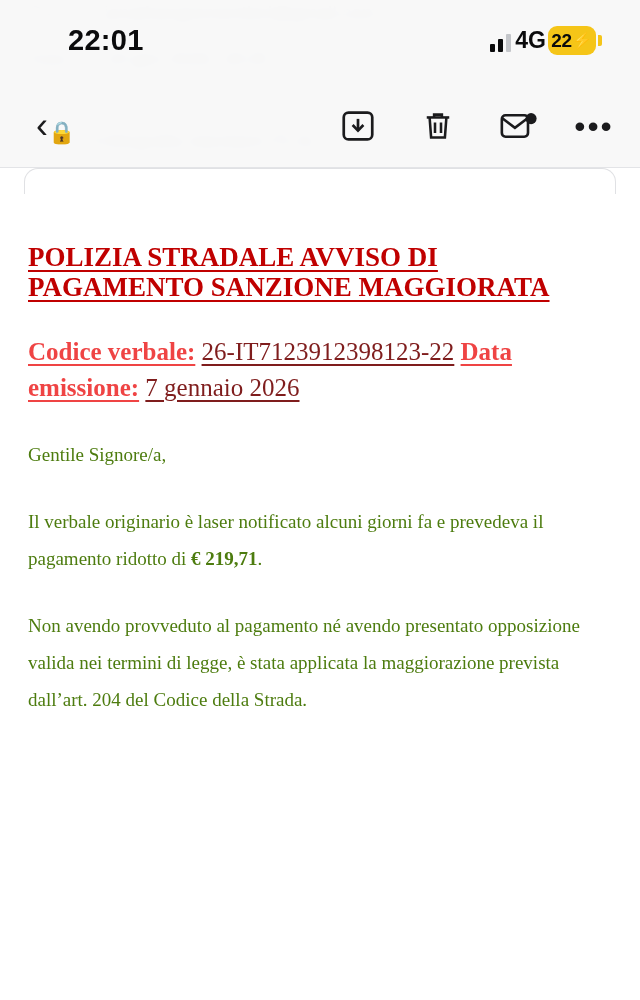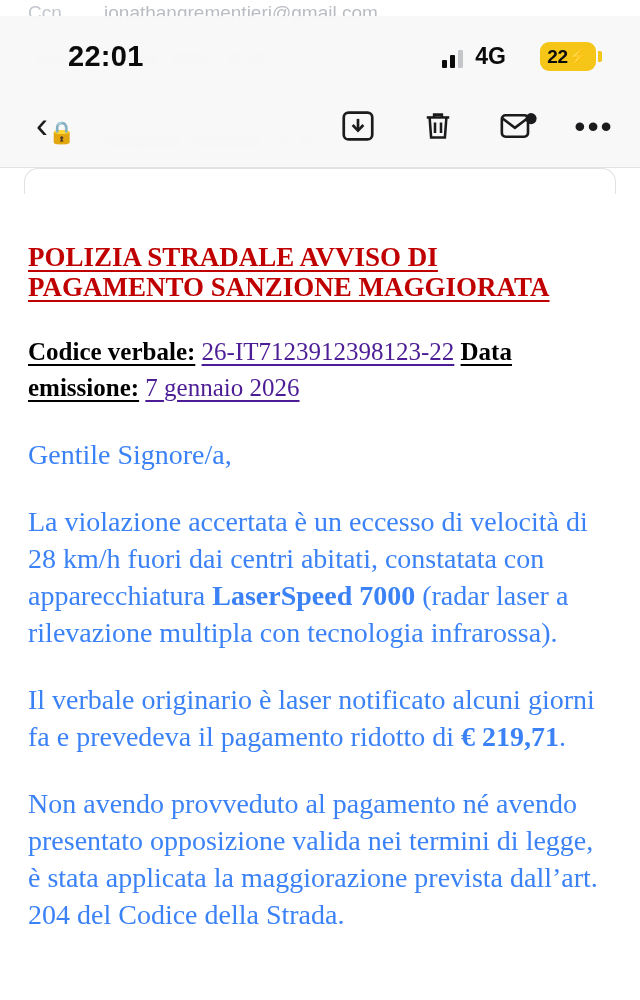--- a/index.html
+++ b/index.html
@@ -46,21 +46,21 @@
     left: 48px;
     top: 120px;
     color: #c6c9cf;
     font-size: 22px;
     z-index: 3;
   }
 
   
   .statusbar {
     position: absolute;
-    left: 0; top: 16px;
+    left: 0; top: 0;
     width: 640px;
     height: 84px;
     background: rgba(247,247,248,0.93);
     backdrop-filter: blur(6px);
     z-index: 2;
   }
   .status-time {
     position: absolute;
     left: 68px;
     top: 24px;
@@ -68,44 +68,43 @@
     font-weight: bold;
     color: #0b0b0c;
     letter-spacing: 0.3px;
   }
   .status-right {
     position: absolute;
     right: 44px;
     top: 26px;
     display: flex;
     align-items: center;
-    gap: 10px;
+    gap: 2px;
   }
   .sig-bars { display: flex; align-items: flex-end; gap: 3px; height: 22px; }
   .sig-bars i { display: block; width: 5px; background: #0b0b0c; border-radius: 1px; }
   .sig-bars i:nth-child(1) { height: 8px; }
   .sig-bars i:nth-child(2) { height: 13px; }
   .sig-bars i:nth-child(3) { height: 18px; background: #c4c6ca; }
   .sig-bars i:nth-child(4) { height: 22px; background: #c4c6ca; display: none; }
   .net-label {
     font-size: 23px;
     font-weight: bold;
     color: #0b0b0c;
     margin-left: 2px;
   }
   .battery {
     position: relative;
-    width: 56px;
+    width: 48px;
     height: 29px;
     border-radius: 9px;
     background: #f5c518;
     display: flex;
     align-items: center;
     justify-content: center;
-    margin-left: 24px;
   }
   .battery::after {
     content: "";
     position: absolute;
     right: -6px;
     top: 9px;
     width: 4px;
     height: 11px;
     background: #f5c518;
     border-radius: 0 2px 2px 0;
@@ -187,36 +186,36 @@
     text-underline-offset: 4px;
   }
 
   p.coderow {
     margin: 32px 0 0 0;
     font-size: 25px;
     line-height: 36px;
     color: #1a1a1a;
   }
   p.coderow .lblblue {
-    color: #000000;
+    color: #ef4444;
     font-weight: bold;
     text-decoration: underline;
     text-underline-offset: 4px;
   }
   p.coderow .valblue {
-    color: #4c1d95;
+    color: #7f1d1d;
     text-decoration: underline;
     text-underline-offset: 4px;
   }
 
   p.para {
     margin: 30px 0 0 0;
-    font-size: 28px;
+    font-size: 19px;
     line-height: 37px;
-    color: #3b82f6;
+    color: #4d7c0f;
   }
   p.para.first { margin-top: 30px; }
   p.para b { font-weight: bold; }
 </style>
 </head>
 <body>
 
 <div id="screen">
 
   <div class="bg-meta">
@@ -307,23 +306,20 @@
     <p class="coderow">
       <span class="lblblue">Codice verbale:</span>
       <span class="valblue">26-IT7123912398123-22</span>
       <span class="lblblue">Data emissione:</span>
       <span class="valblue">7 gennaio 2026</span>
     </p>
 
     <p class="para first">Gentile Signore/a,</p>
 
 
-    <p class="para">
-      <span>La violazione accertata è un eccesso di velocità di 28 km/h fuori dai centri abitati, constatata con apparecchiatura </span><b>LaserSpeed 7000</b><span> (radar laser a rilevazione multipla con tecnologia infrarossa).</span>
-    </p>
 
     <p class="para">
       <span>Il verbale originario è laser notificato alcuni giorni fa e prevedeva il pagamento ridotto di </span><b>€ 219,71</b><span>.</span>
     </p>
 
     <p class="para">Non avendo provveduto al pagamento né avendo presentato opposizione valida nei termini di legge, è stata applicata la maggiorazione prevista dall’art. 204 del Codice della Strada.</p>
   </div>
 
 </div>
 

